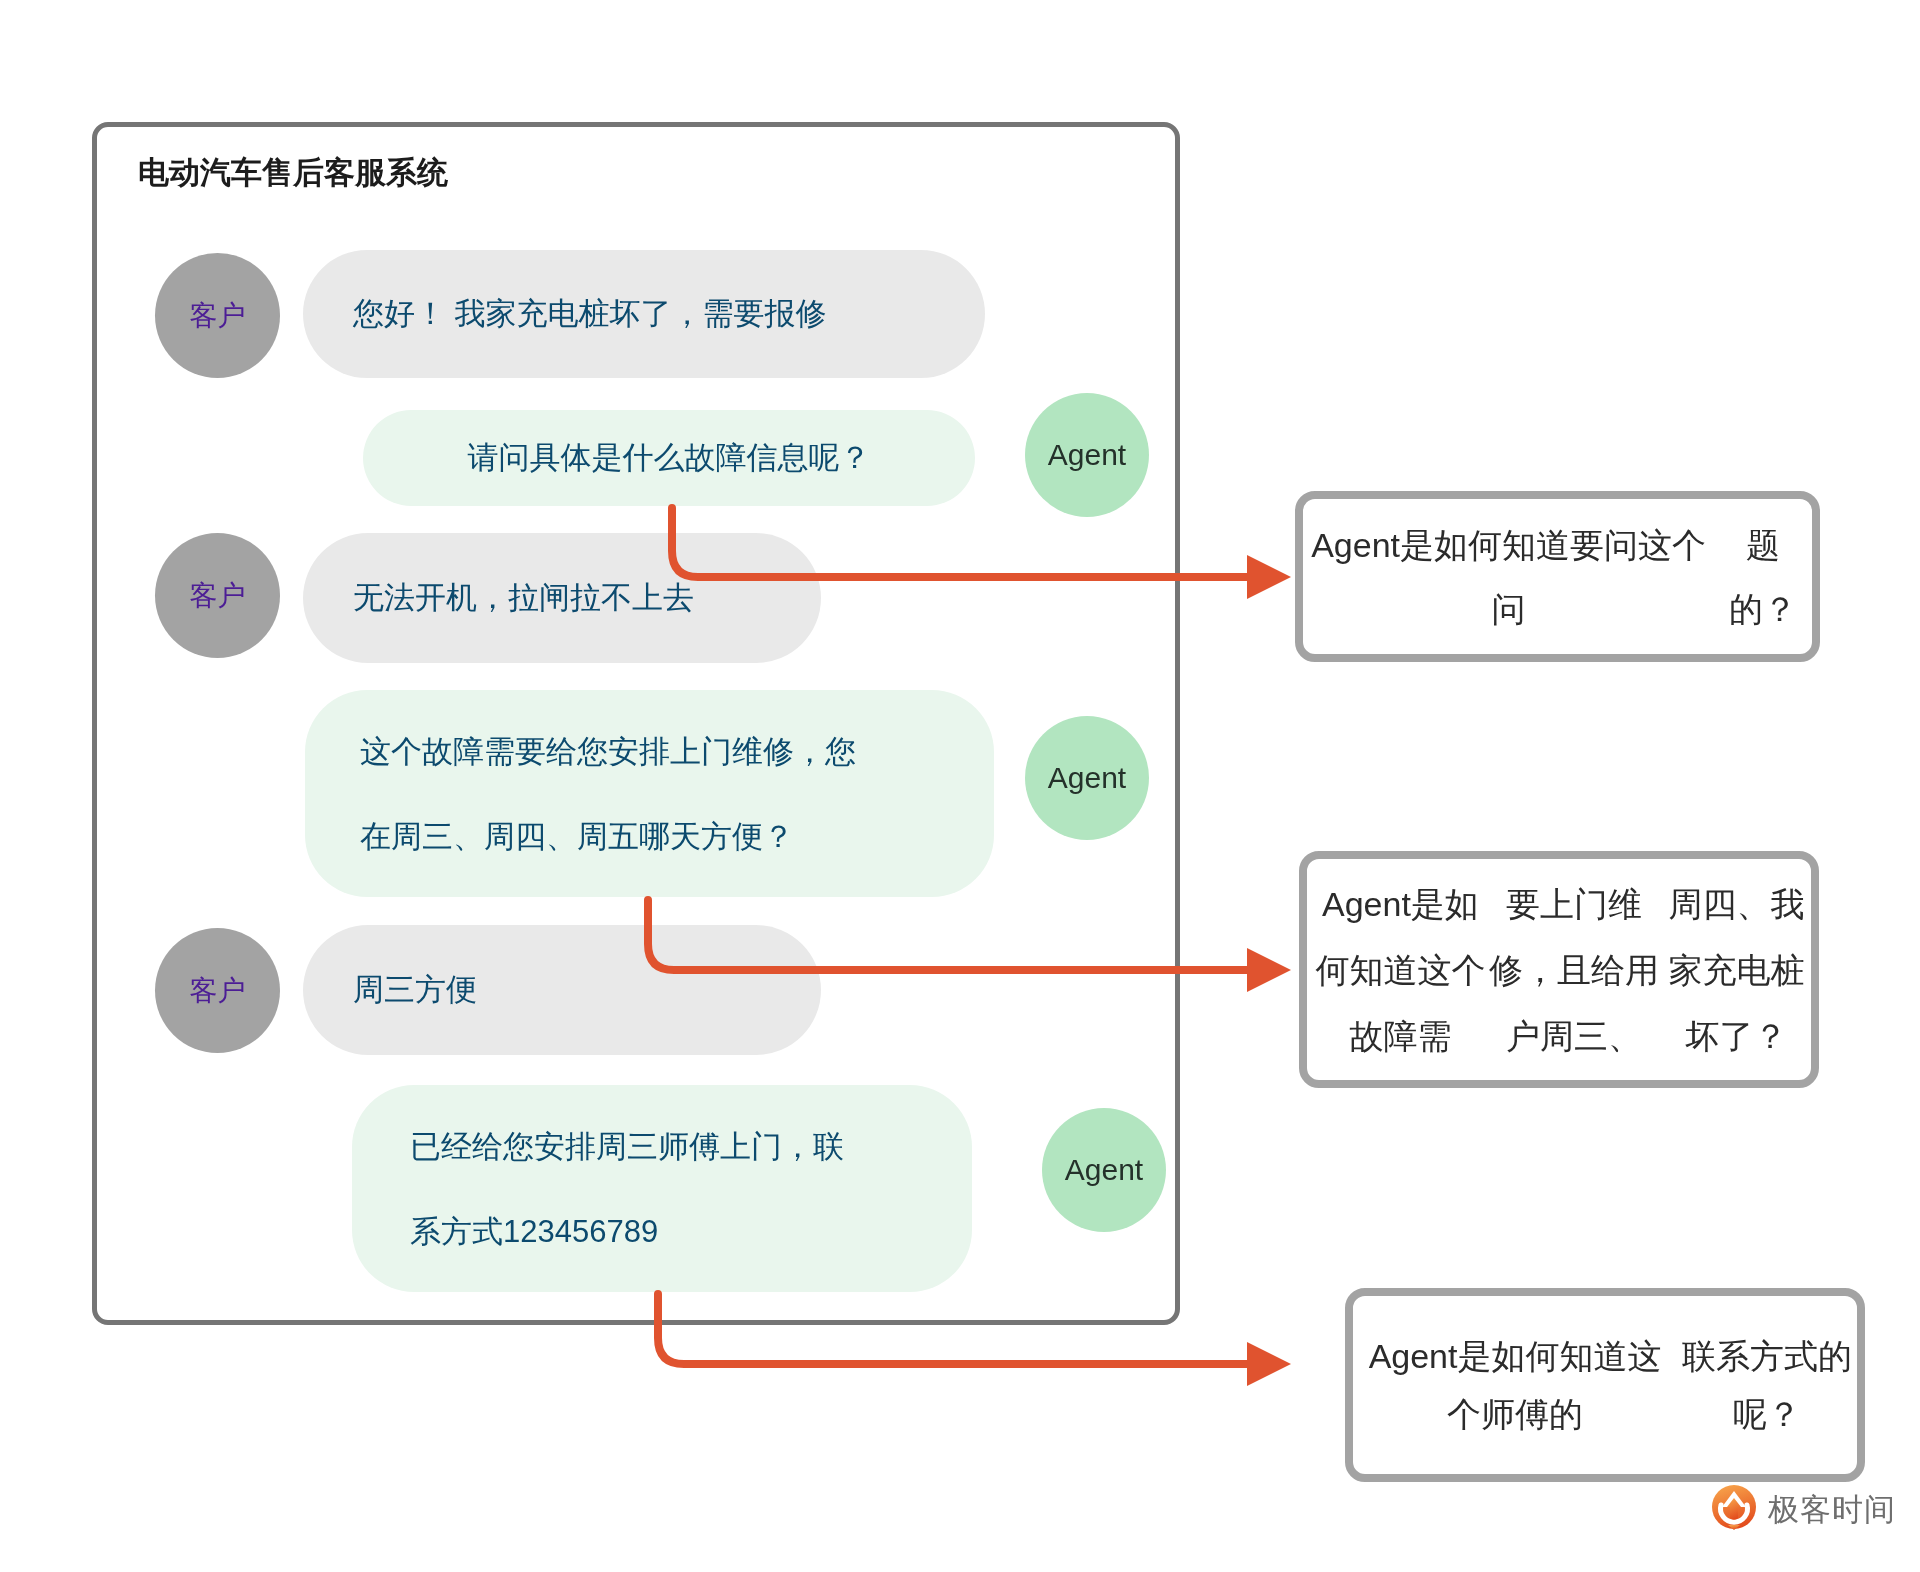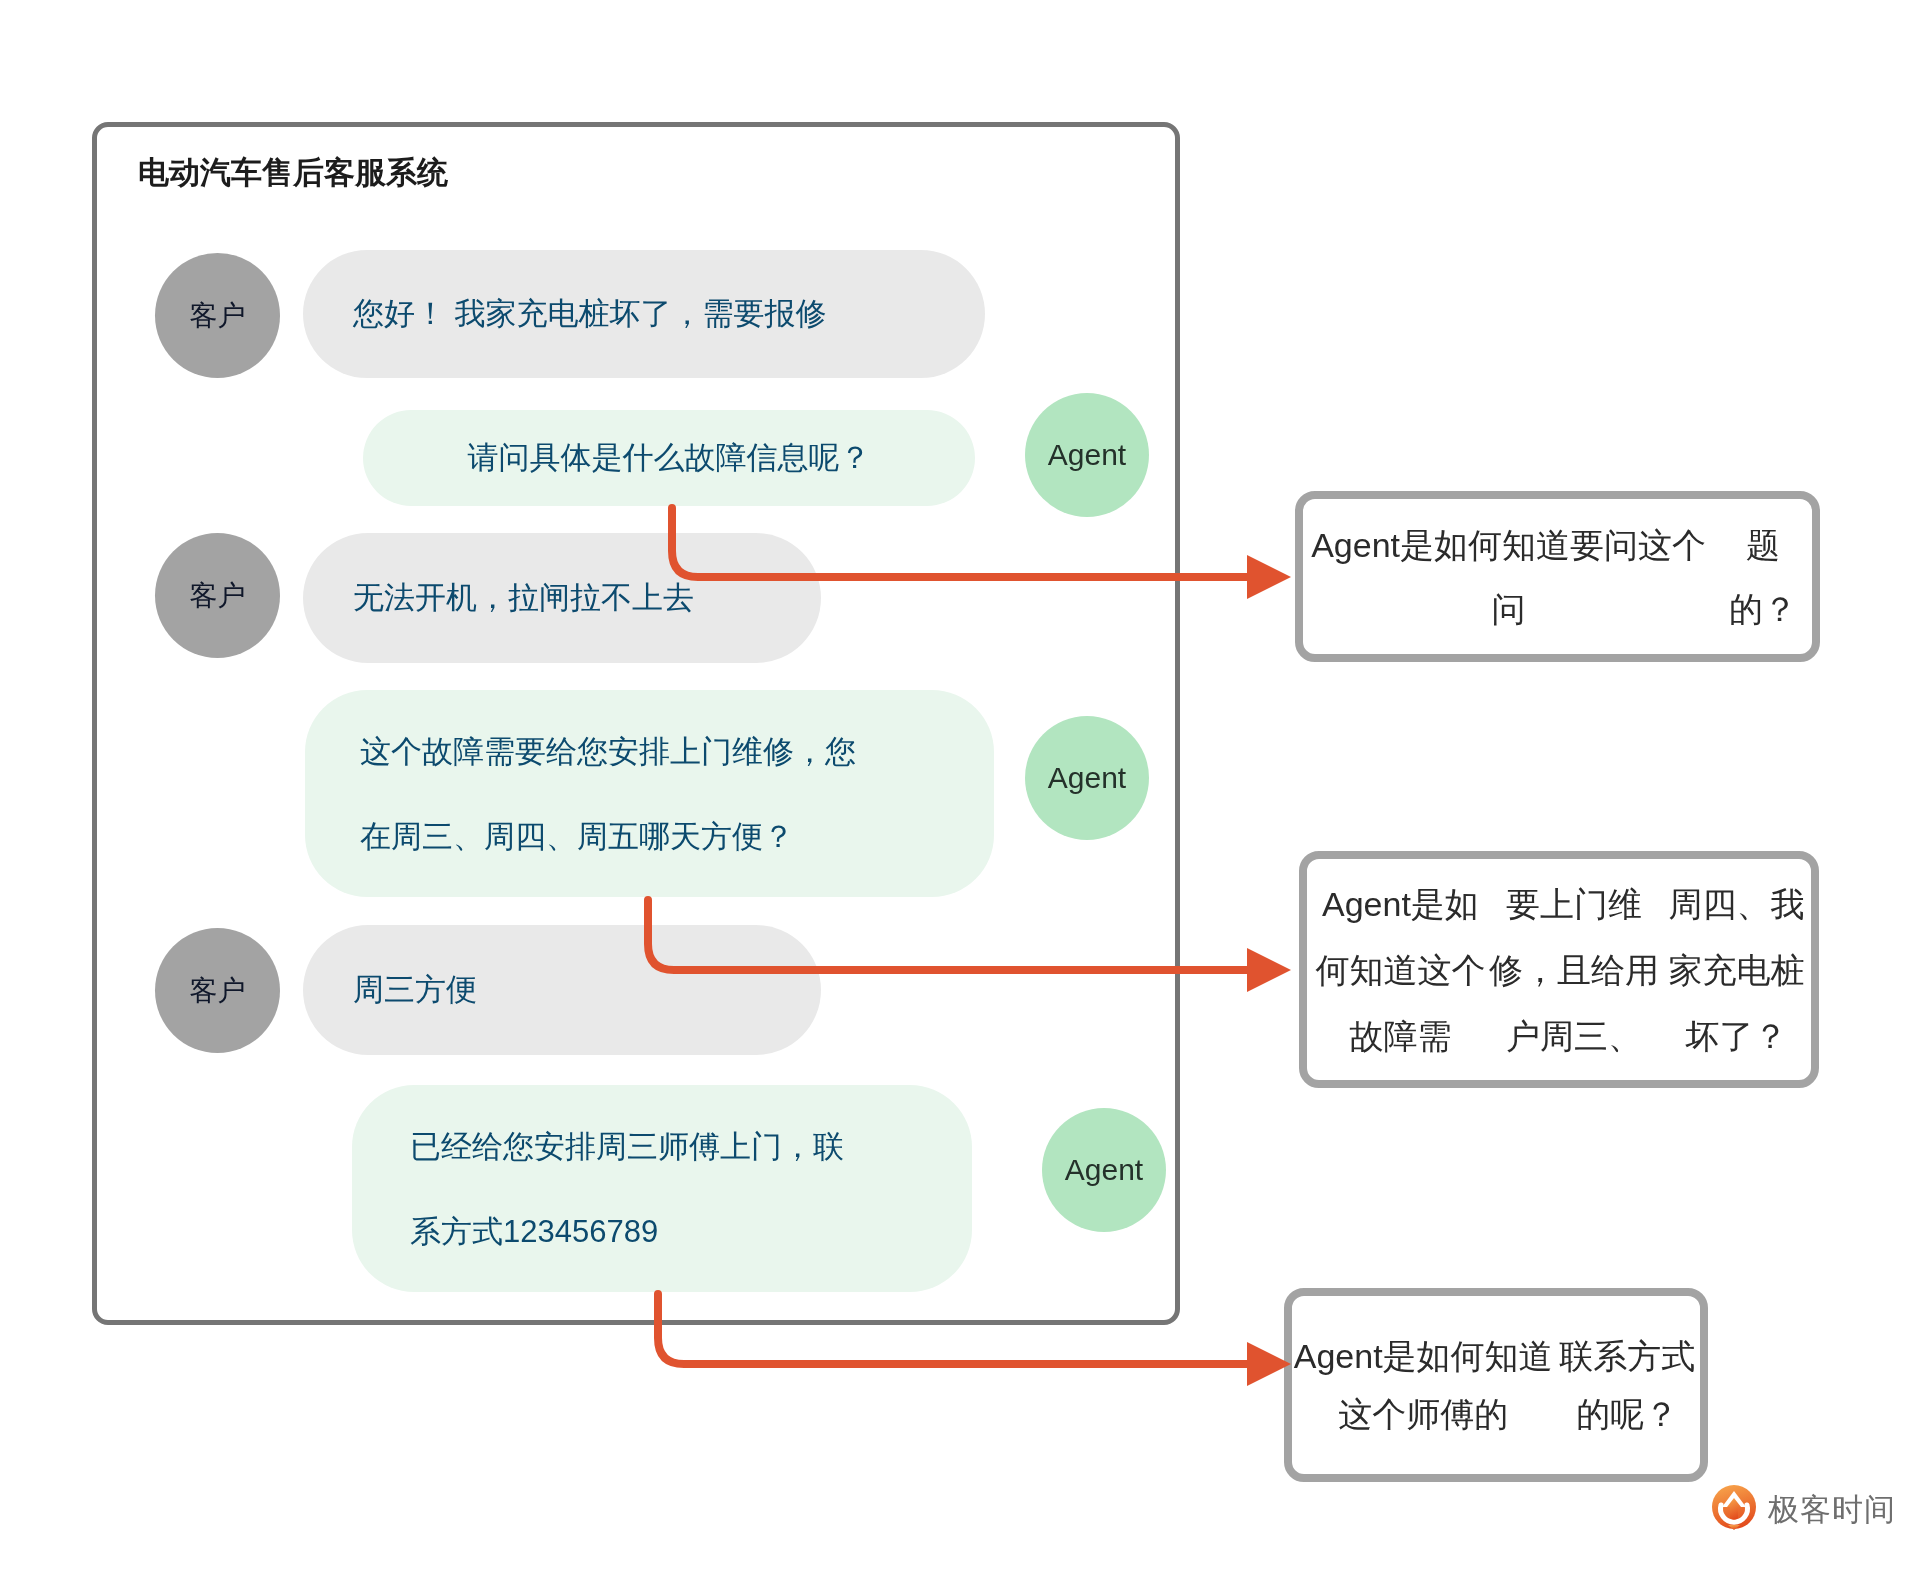--- a/index.html
+++ b/index.html
@@ -5,21 +5,21 @@
   html,body{margin:0;padding:0;background:#ffffff;}
   body{font-family:"Liberation Sans","DejaVu Sans",sans-serif;}
   .canvas{position:relative;width:1920px;height:1572px;background:#ffffff;overflow:hidden;}
 
   .panel{position:absolute;left:92px;top:122px;width:1088px;height:1203px;
          border:5px solid #757575;border-radius:16px;background:#ffffff;box-sizing:border-box;}
 
   .panel-title{position:absolute;left:138px;top:152px;font-size:31px;font-weight:bold;color:#1c1c1c;}
 
   .avatar{position:absolute;border-radius:50%;display:flex;align-items:center;justify-content:center;}
-  .avatar.customer{width:125px;height:125px;background:#a3a3a3;color:#0f172a;font-size:28px;}
+  .avatar.customer{width:125px;height:125px;background:#a3a3a3;color:#4c1d95;font-size:28px;}
   .avatar.agent{width:124px;height:124px;background:#b2e5c0;color:#24312a;font-size:30px;}
 
   .bubble{position:absolute;box-sizing:border-box;display:flex;flex-direction:column;justify-content:center;
           color:#0c4a6e;font-size:31px;}
   .bubble.customer{background:#e9e9e9;}
   .bubble.agent{background:#e9f6ed;}
   .bubble .line{white-space:nowrap;}
 
   .callout{position:absolute;box-sizing:border-box;border:8px solid #a3a3a3;border-radius:20px;background:#ffffff;
            display:flex;flex-direction:row;justify-content:center;align-items:center;
@@ -86,21 +86,21 @@
     <div>Agent是如何知道要问这个问</div>
     <div>题的？</div>
   </div>
 
   <div class="callout" style="left:1299px;top:851px;width:520px;height:237px;line-height:66px;padding-left:8px;">
     <div>Agent是如何知道这个故障需</div>
     <div>要上门维修，且给用户周三、</div>
     <div>周四、我家充电桩坏了？</div>
   </div>
 
-  <div class="callout" style="left:1284px;top:1288px;width:424px;height:194px;line-height:58px;">
+  <div class="callout" style="left:1345px;top:1288px;width:520px;height:194px;line-height:58px;">
     <div>Agent是如何知道这个师傅的</div>
     <div>联系方式的呢？</div>
   </div>
 
   <svg class="arrow-layer" viewBox="0 0 1920 1572" xmlns="http://www.w3.org/2000/svg">
     <g stroke="#e0532f" stroke-width="8" fill="none" stroke-linecap="round">
       <path d="M672,508 L672,551 Q672,577 698,577 L1250,577"></path>
       <path d="M648,900 L648,944 Q648,970 674,970 L1250,970"></path>
       <path d="M658,1294 L658,1338 Q658,1364 684,1364 L1250,1364"></path>
     </g>

